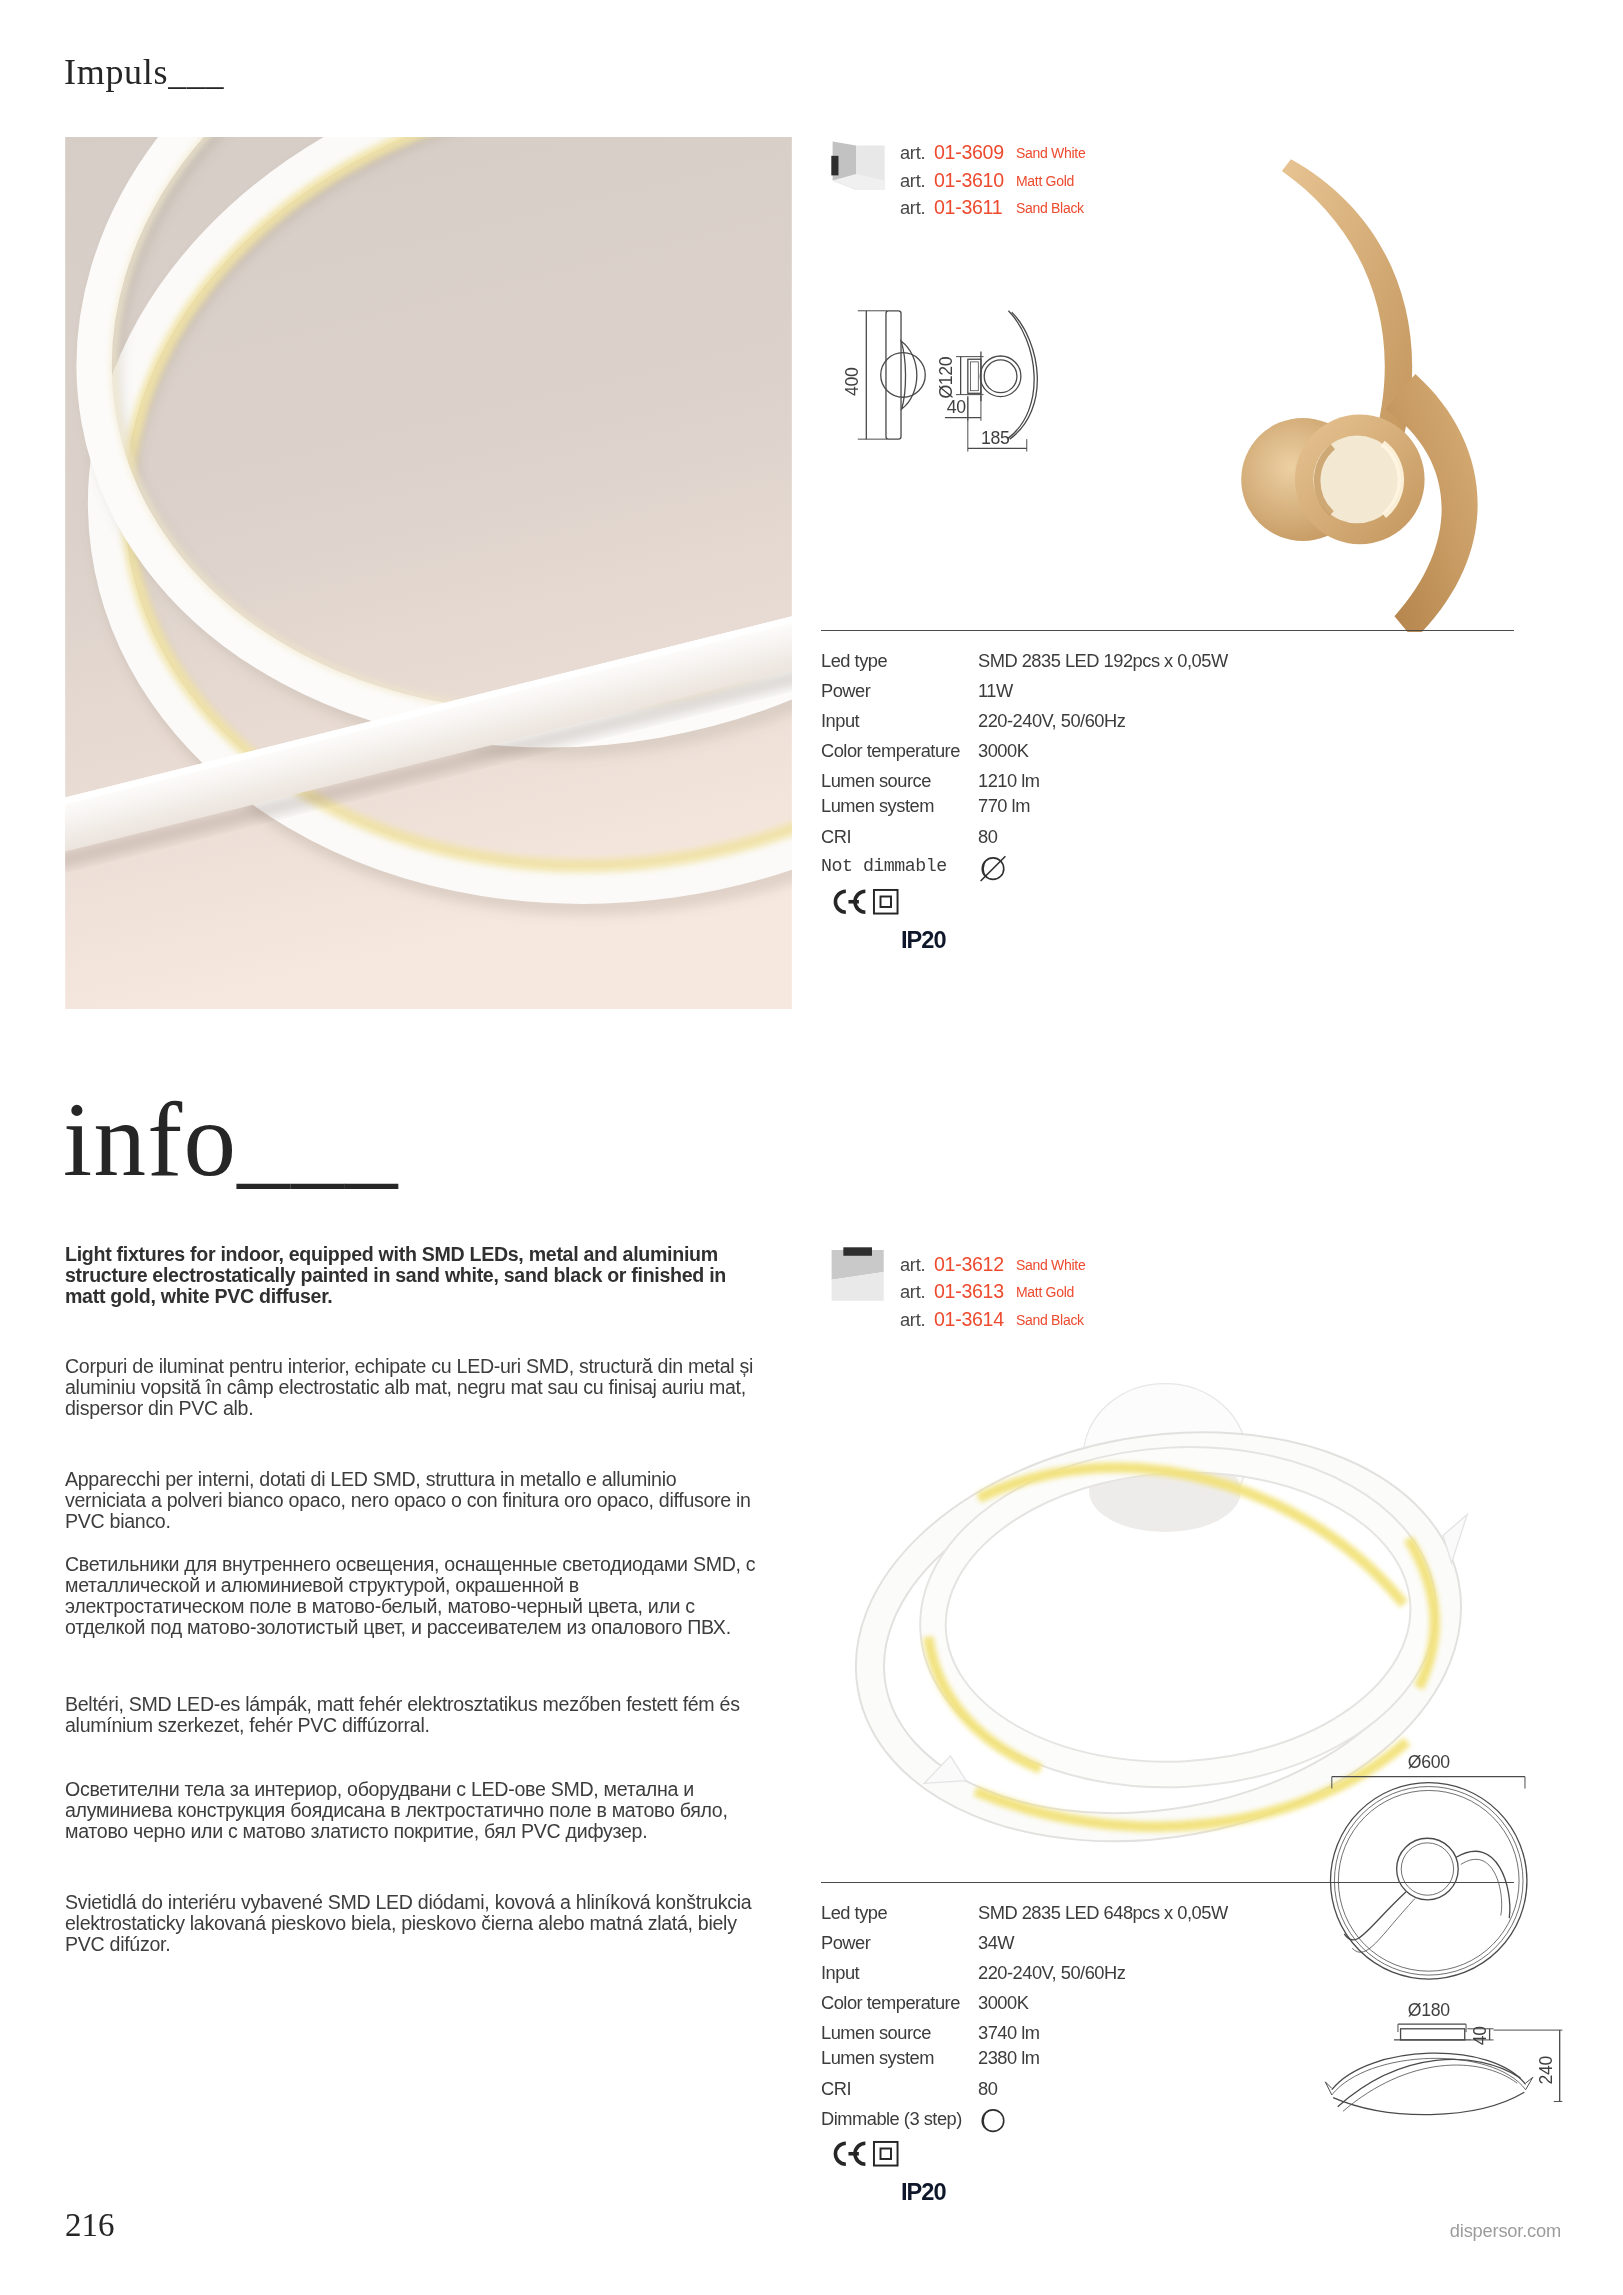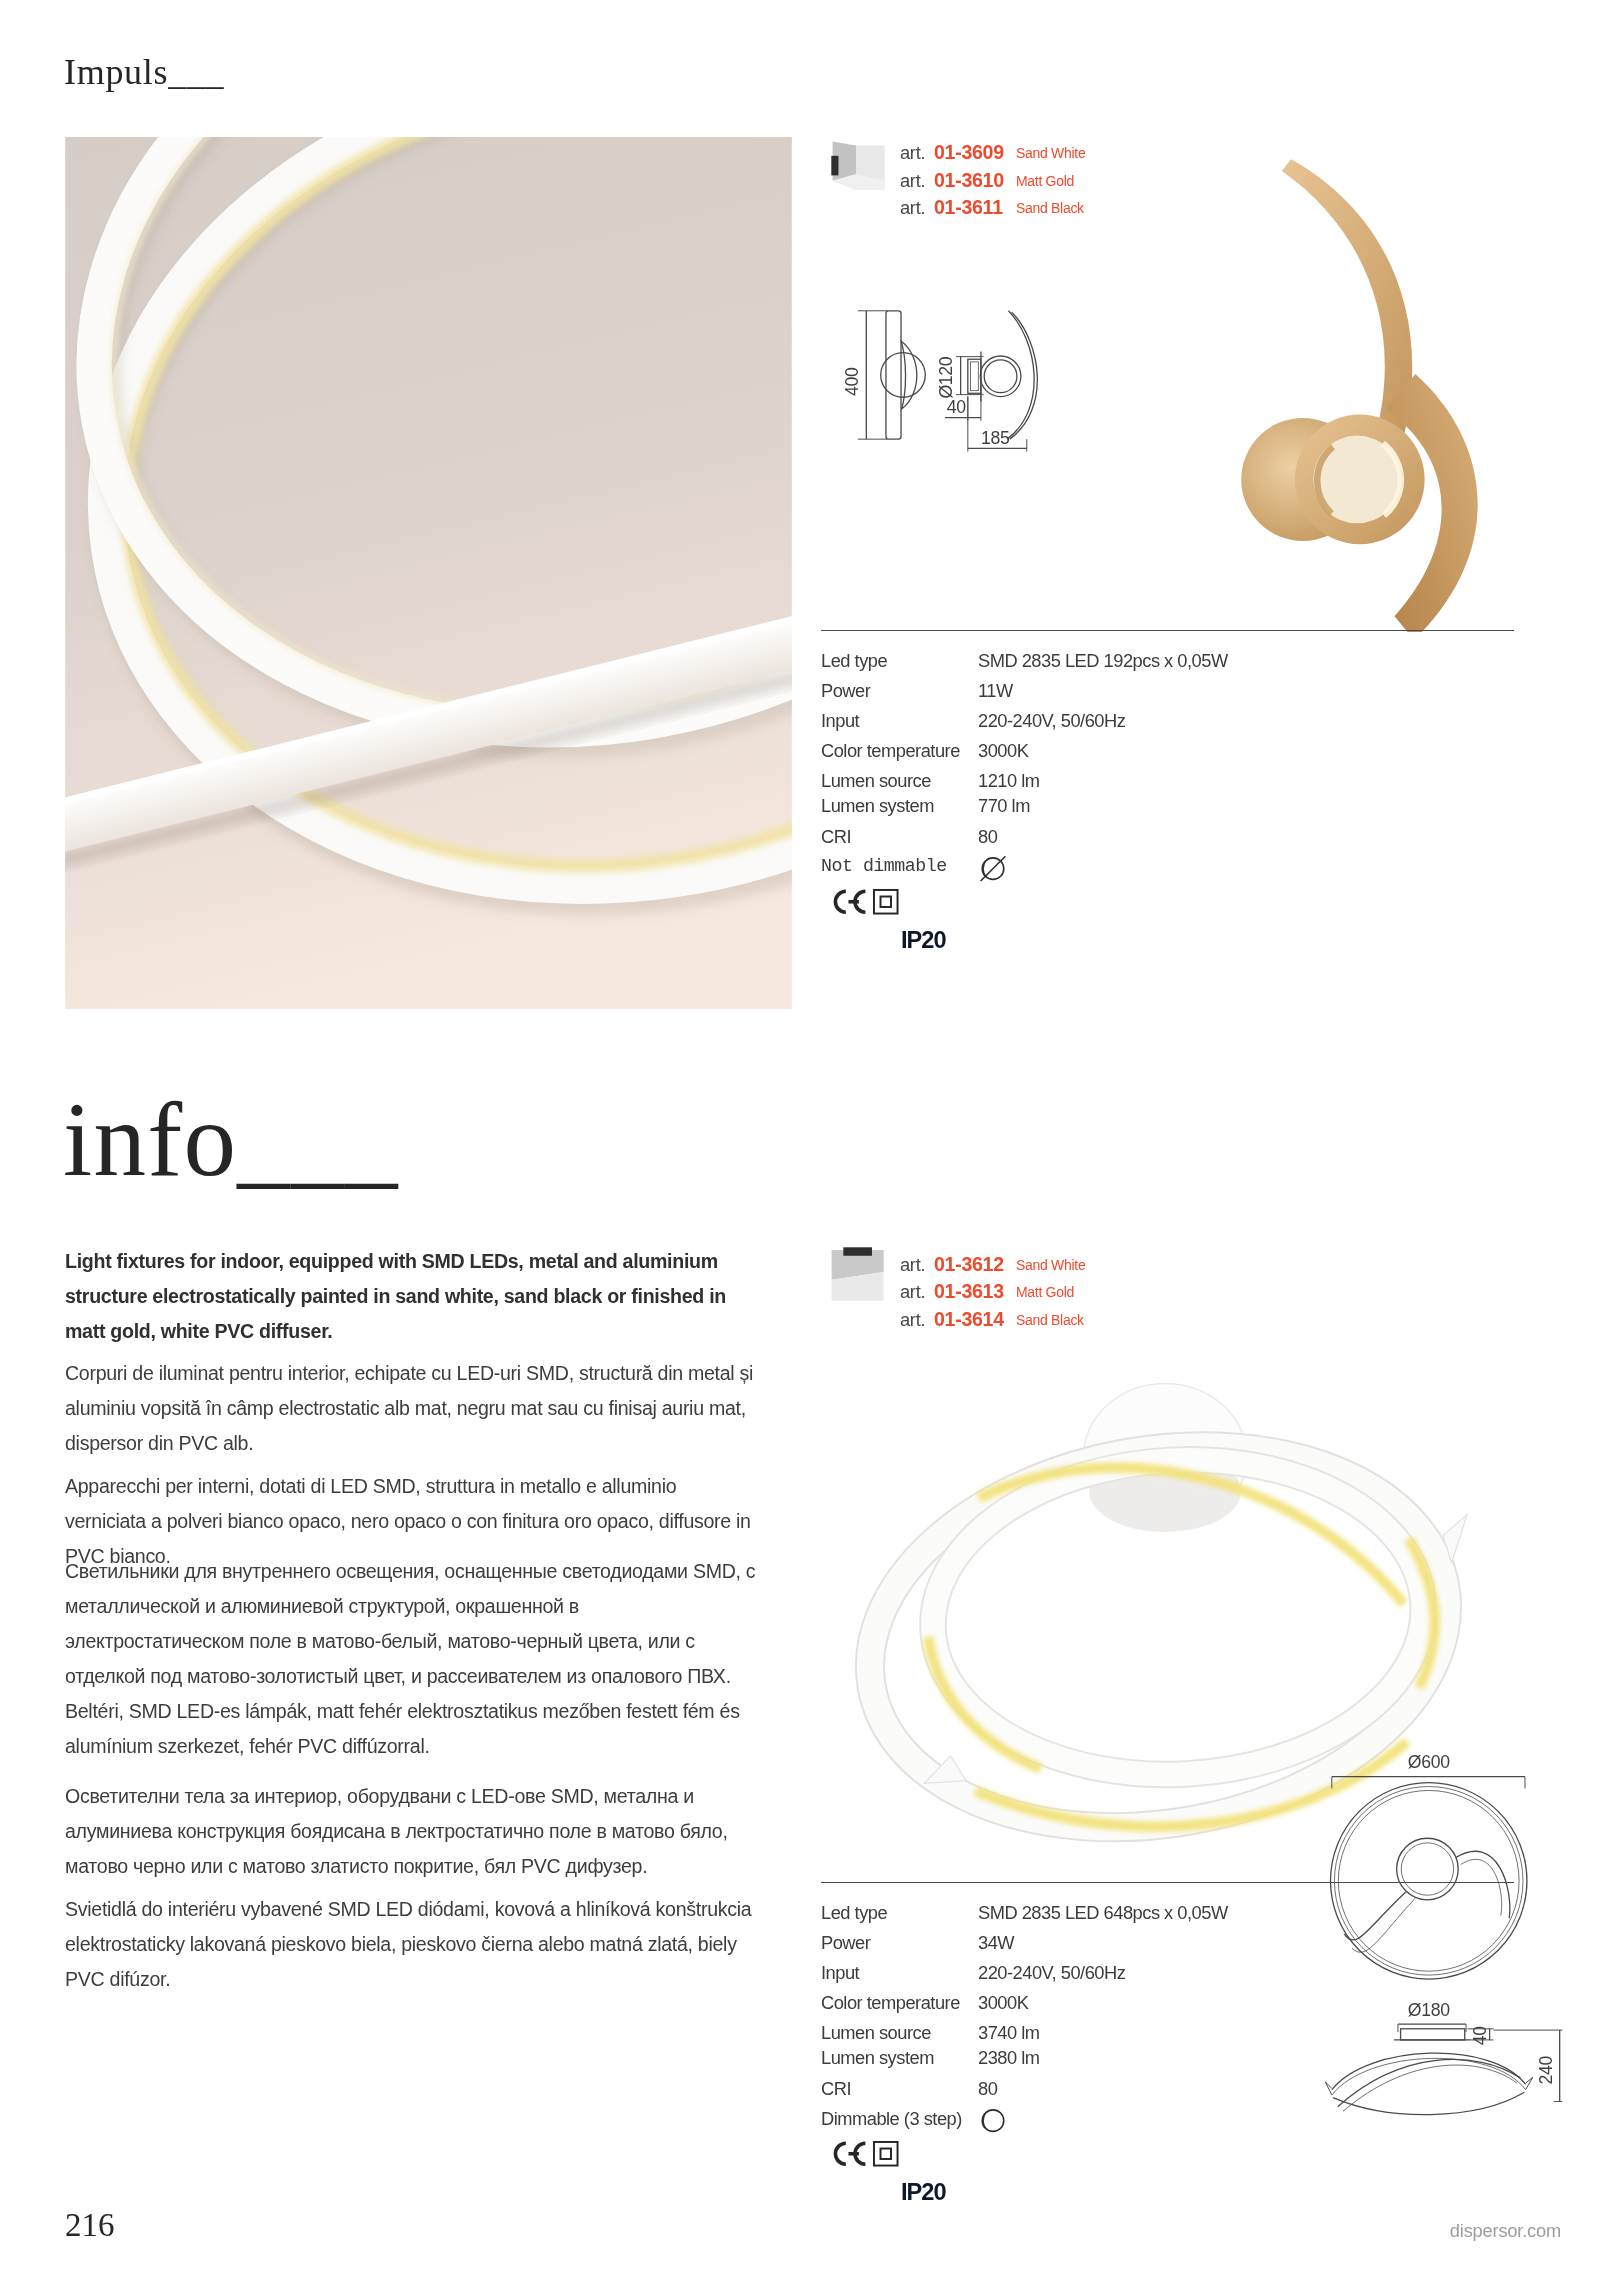--- a/index.html
+++ b/index.html
@@ -2,25 +2,25 @@
 <html style="--accent: #ED4A2E;font-size:10.5px"><head>
 <meta charset="utf-8">
 <style>
   html,body{margin:0;padding:0;background:#9a9a9a;}
   .page{position:relative;width:1623px;height:2295px;background:#ffffff;overflow:hidden;
         font-family:"Liberation Sans",sans-serif;color:#3c3c3c;}
   .abs{position:absolute;}
   .serif{font-family:"Liberation Serif",serif;color:#262626;}
   .page-title{font-size:36px;letter-spacing:0.7px;}
   .info-heading{font-size:105px;letter-spacing:1.3px;line-height:1;}
-  .para{width:694px;font-size:19.6px;line-height:35px;letter-spacing:-0.3px;color:#3d3d3d;}
+  .para{width:694px;font-size:19.6px;line-height:21px;letter-spacing:-0.3px;color:#3d3d3d;}
   .para.bold{font-weight:bold;color:#303030;}
   .art-row{position:absolute;left:900px;height:23.6px;display:flex;align-items:center;}
   .art-label{font-size:18.3px;color:#474747;width:34px;letter-spacing:-0.3px;}
-  .art-code{font-size:19.6px;font-weight:bold;color:var(--accent,#ED4A2E);width:82px;letter-spacing:-0.3px;}
+  .art-code{font-size:19.6px;font-weight:normal;color:var(--accent,#ED4A2E);width:82px;letter-spacing:-0.3px;}
   .art-finish{font-size:14px;color:var(--accent,#ED4A2E);letter-spacing:-0.3px;}
   .spec-table{position:absolute;left:821px;width:694px;height:308px;}
   .spec-rule{position:absolute;left:0;top:0;width:693px;height:1.3px;background:#4a4a4a;}
   .spec-row{position:absolute;left:0;width:694px;height:23.6px;font-size:18.3px;letter-spacing:-0.5px;color:#3c3c3c;}
   .spec-label{position:absolute;left:0;width:157px;}
   .spec-value{position:absolute;left:157px;}
   .certs{position:absolute;left:0;width:262px;height:31px;}
   .ip-text{position:absolute;left:80px;top:5px;font-size:23.6px;font-weight:bold;letter-spacing:-1px;color:#0f172a;margin-top:35px;}
   .footer-page{font-size:33px;}
   .footer-site{font-size:18.3px;color:#9c9c9c;text-align:right;width:252px;letter-spacing:-0.2px;}

